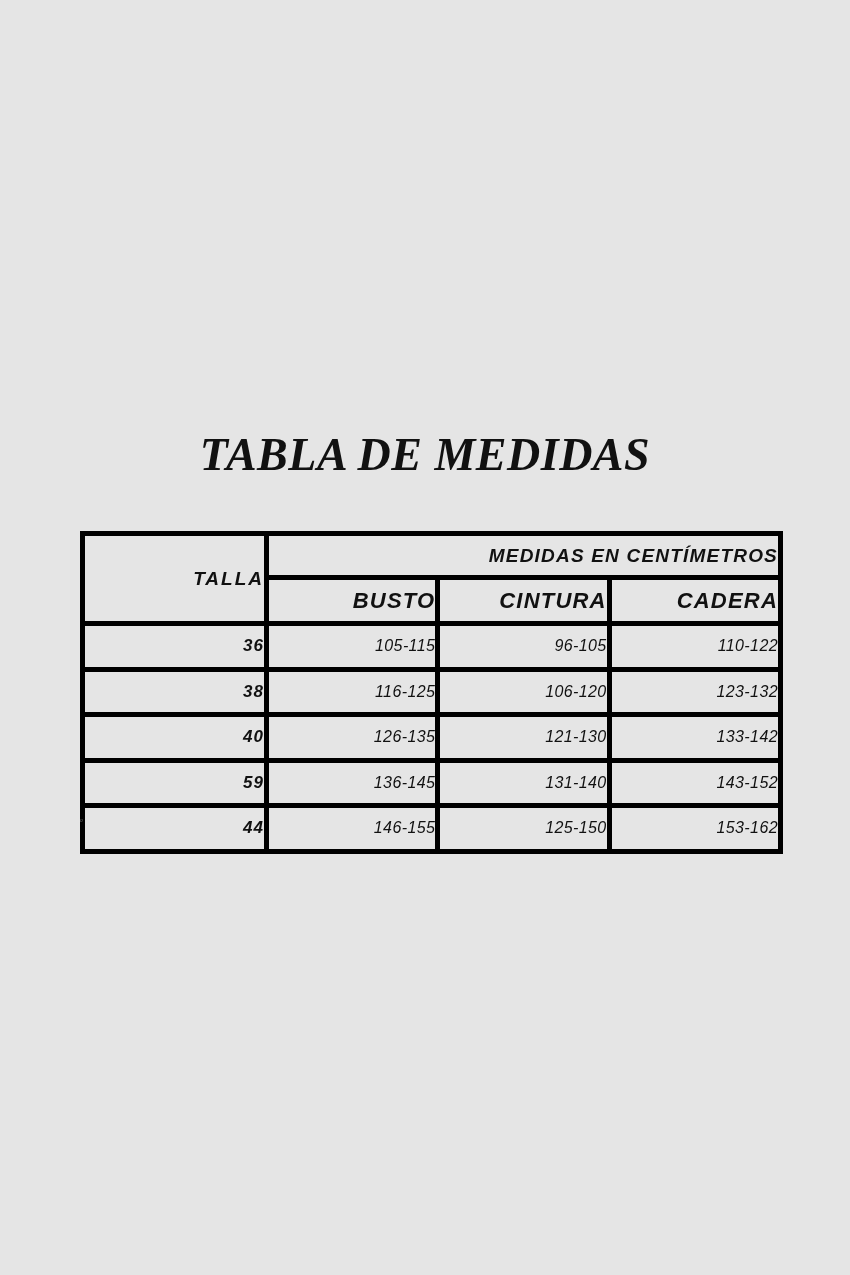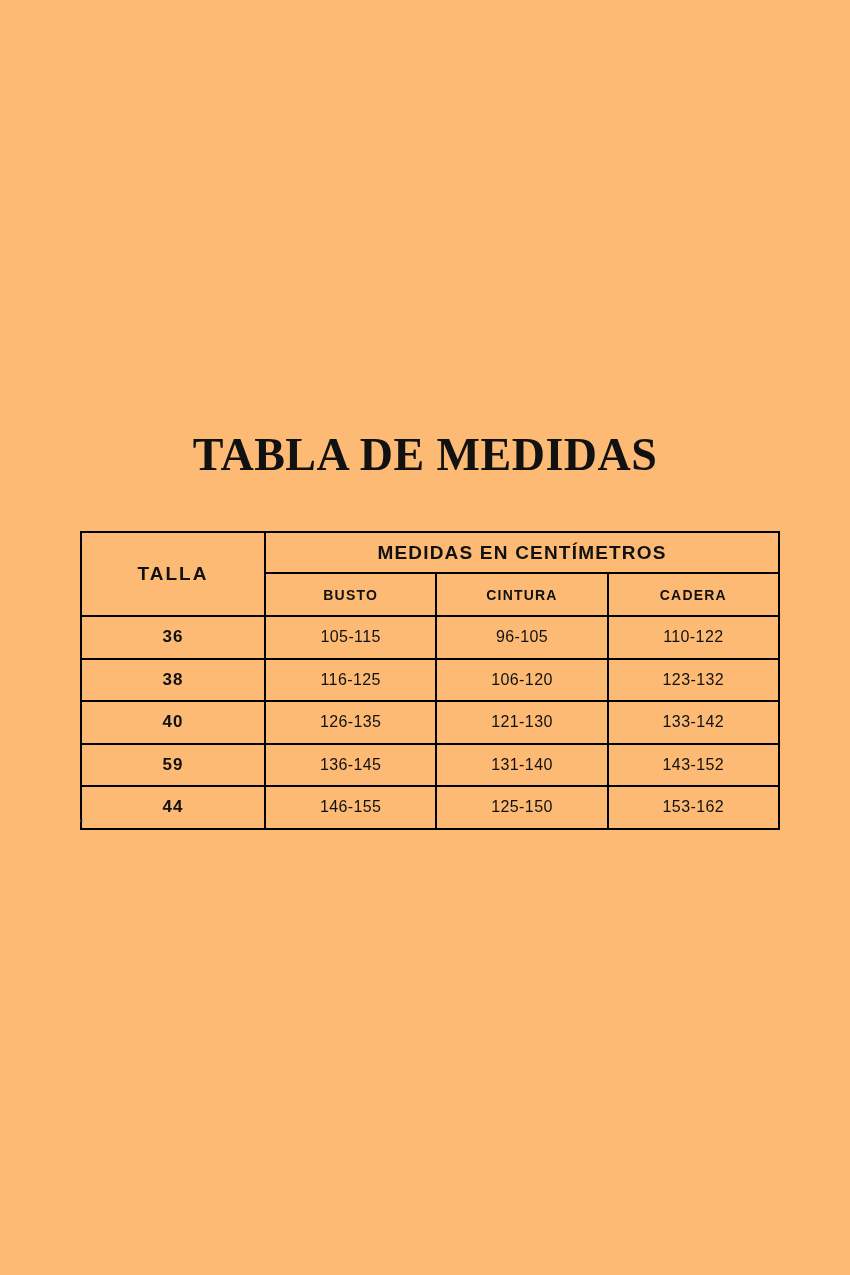--- a/index.html
+++ b/index.html
@@ -12,21 +12,22 @@
     height: 1275px;
     position: relative;
     font-family: "Liberation Sans", sans-serif;
     color: #1a1a1a;
     overflow: hidden;
   }
 
   .page {
     position: absolute;
     inset: 0;
-    background: #fdba74;
+    background: #e5e5e5;
+    font-style: italic;
   }
 
   .doc-title {
     position: absolute;
     top: 428px;
     left: 0;
     width: 850px;
     text-align: center;
     font-family: "Liberation Serif", serif;
     font-weight: bold;
@@ -44,22 +45,22 @@
   }
 
   table.size-table {
     width: 698px;
     border-collapse: collapse;
     table-layout: fixed;
   }
 
   table.size-table td,
   table.size-table th {
-    border: 2px solid #000000;
-    text-align: center;
+    border: 5px solid #000000;
+    text-align: right;
     vertical-align: middle;
     padding: 0;
     color: #111111;
   }
 
   .col-talla { width: 184px; }
   .col-data  { width: 171.33px; }
 
   th.talla-head {
     font-size: 19px;
@@ -69,21 +70,21 @@
   }
 
   th.group-head {
     font-size: 19px;
     font-weight: bold;
     letter-spacing: 1.2px;
     height: 39px;
   }
 
   th.sub-head {
-    font-size: 14px;
+    font-size: 22px;
     font-weight: bold;
     letter-spacing: 1.2px;
     height: 41px;
   }
 
   td.row-size {
     font-size: 17px;
     font-weight: bold;
     letter-spacing: 1px;
     height: 40.5px;

